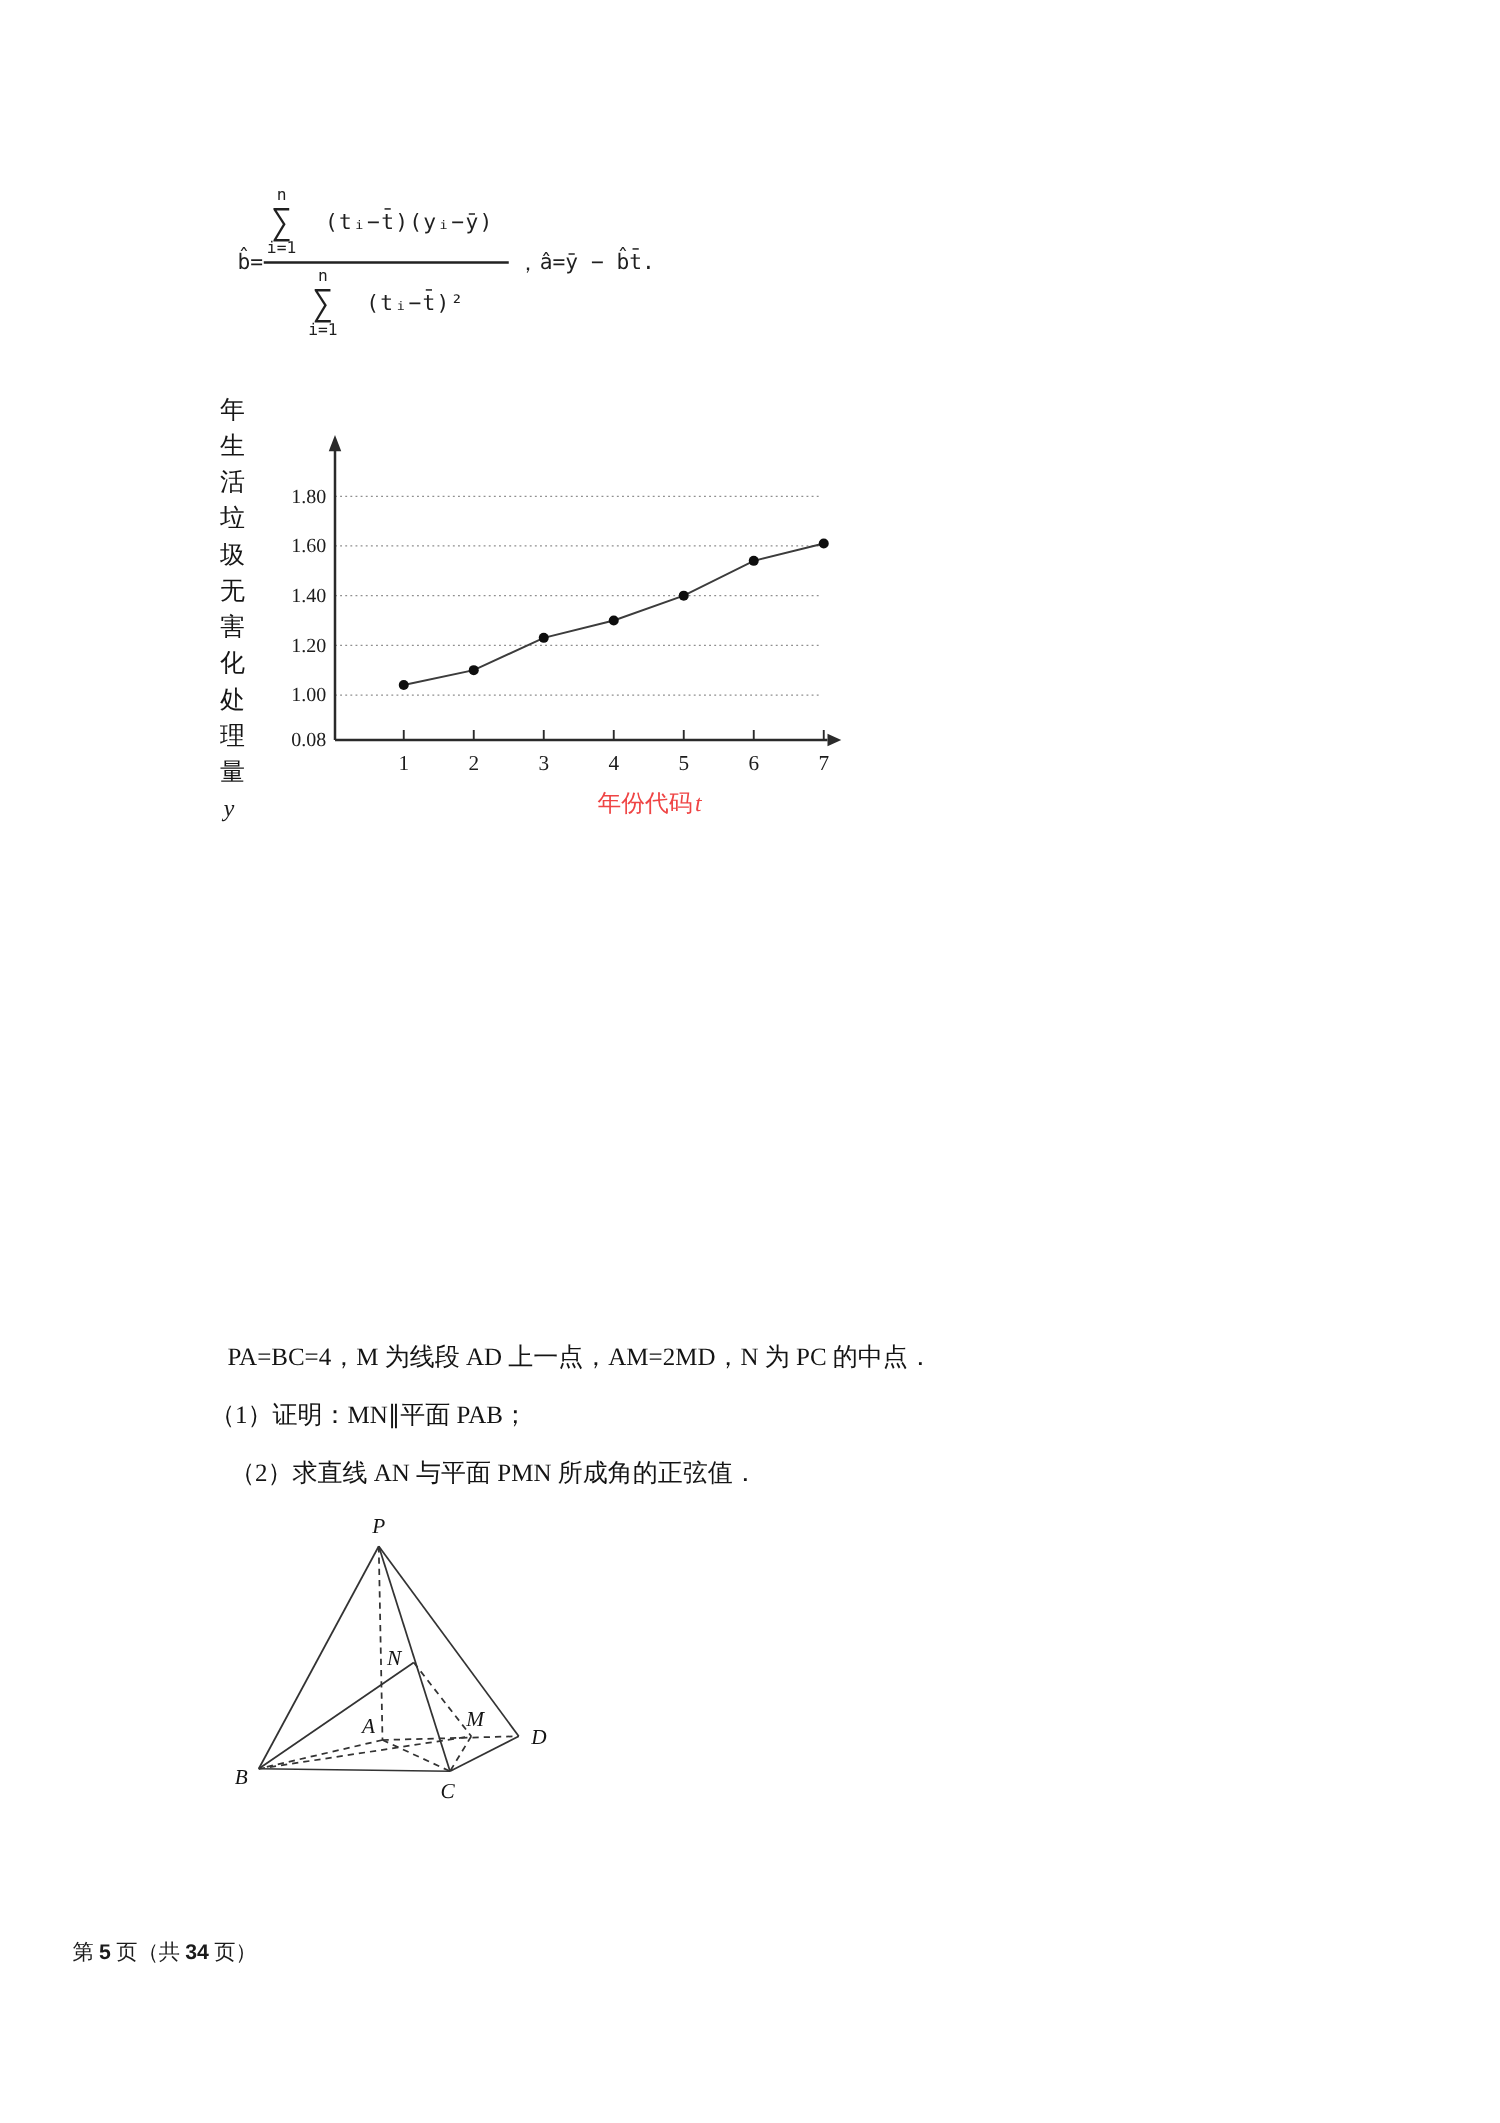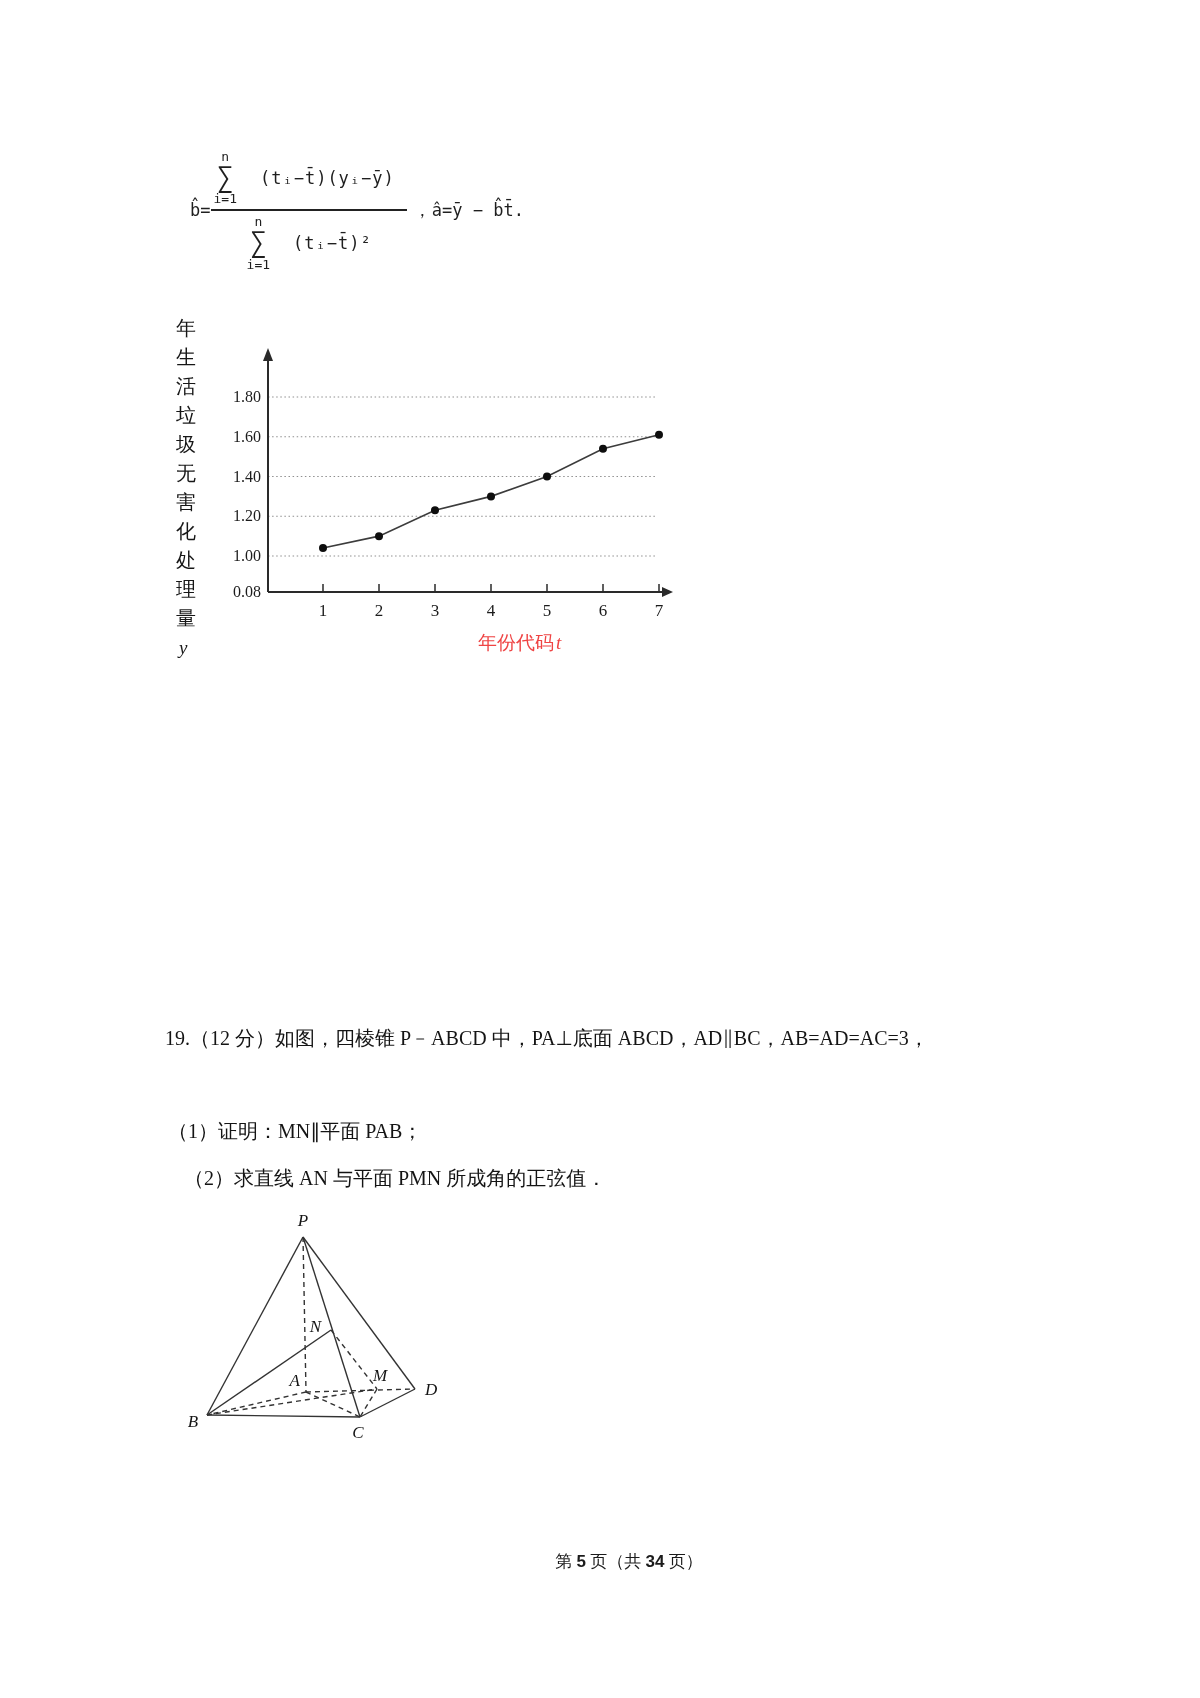--- a/index.html
+++ b/index.html
@@ -31,21 +31,21 @@
 
   
   .qline{position:absolute;white-space:nowrap;font-size:20px;color:#141414;
          font-family:"Liberation Serif",serif;}
 
   
   #figure-svg{position:absolute;left:168px;top:1196px;}
   .fig-label{font-family:"Liberation Serif",serif;font-style:italic;font-size:17px;fill:#151515;}
 
   
-  .footer{position:absolute;left:0;right:0;top:1550px;text-align:center;font-size:17px;
+  .footer{position:absolute;left:0;right:0;top:1550px;font-size:17px;
           padding-left:58px;color:#1b1b1b;}
   .footer b{font-family:"Liberation Sans",sans-serif;font-weight:700;}
 </style>
 </head>
 <body>
 
 <div class="page">
 
   <div class="formula">
     <span class="f-lhs">b̂=</span>
@@ -119,21 +119,21 @@
       <circle cx="173" cy="258.05" r="4" fill="#0e0e0e"></circle>
       <circle cx="229" cy="246.12499999999997" r="4" fill="#0e0e0e"></circle>
       <circle cx="285" cy="220.2875" r="4" fill="#0e0e0e"></circle>
       <circle cx="341" cy="206.375" r="4" fill="#0e0e0e"></circle>
       <circle cx="397" cy="186.5" r="4" fill="#0e0e0e"></circle>
       <circle cx="453" cy="158.675" r="4" fill="#0e0e0e"></circle>
       <circle cx="509" cy="144.7625" r="4" fill="#0e0e0e"></circle>
     </svg>
   <div class="xlabel"><span>年份代码</span><i>t</i></div>
 
-  <div class="qline" style="left:165px;top:1025px;">19.（12 分）如图，四棱锥 P﹣ABCD 中，PA⊥底面 ABCD，AD∥BC，AB=AD=AC=3，</div>
+  <div class="qline" style="left:182px;top:1072px;">PA=BC=4，M 为线段 AD 上一点，AM=2MD，N 为 PC 的中点．</div>
   <div class="qline" style="left:168px;top:1118px;">（1）证明：MN∥平面 PAB；</div>
   <div class="qline" style="left:168px;top:1165px;margin-left:16px;">（2）求直线 AN 与平面 PMN 所成角的正弦值．</div>
 
   <svg id="figure-svg" width="300" height="250" viewBox="0 0 300 250">
       <line x1="135" y1="41" x2="39" y2="219" stroke="#333333" stroke-width="1.4"></line>
       <line x1="135" y1="41" x2="192" y2="221" stroke="#333333" stroke-width="1.4"></line>
       <line x1="135" y1="41" x2="247" y2="193" stroke="#333333" stroke-width="1.4"></line>
       <line x1="39" y1="219" x2="192" y2="221" stroke="#333333" stroke-width="1.4"></line>
       <line x1="192" y1="221" x2="247" y2="193" stroke="#333333" stroke-width="1.4"></line>
       <line x1="39" y1="219" x2="163" y2="134" stroke="#333333" stroke-width="1.4"></line>

